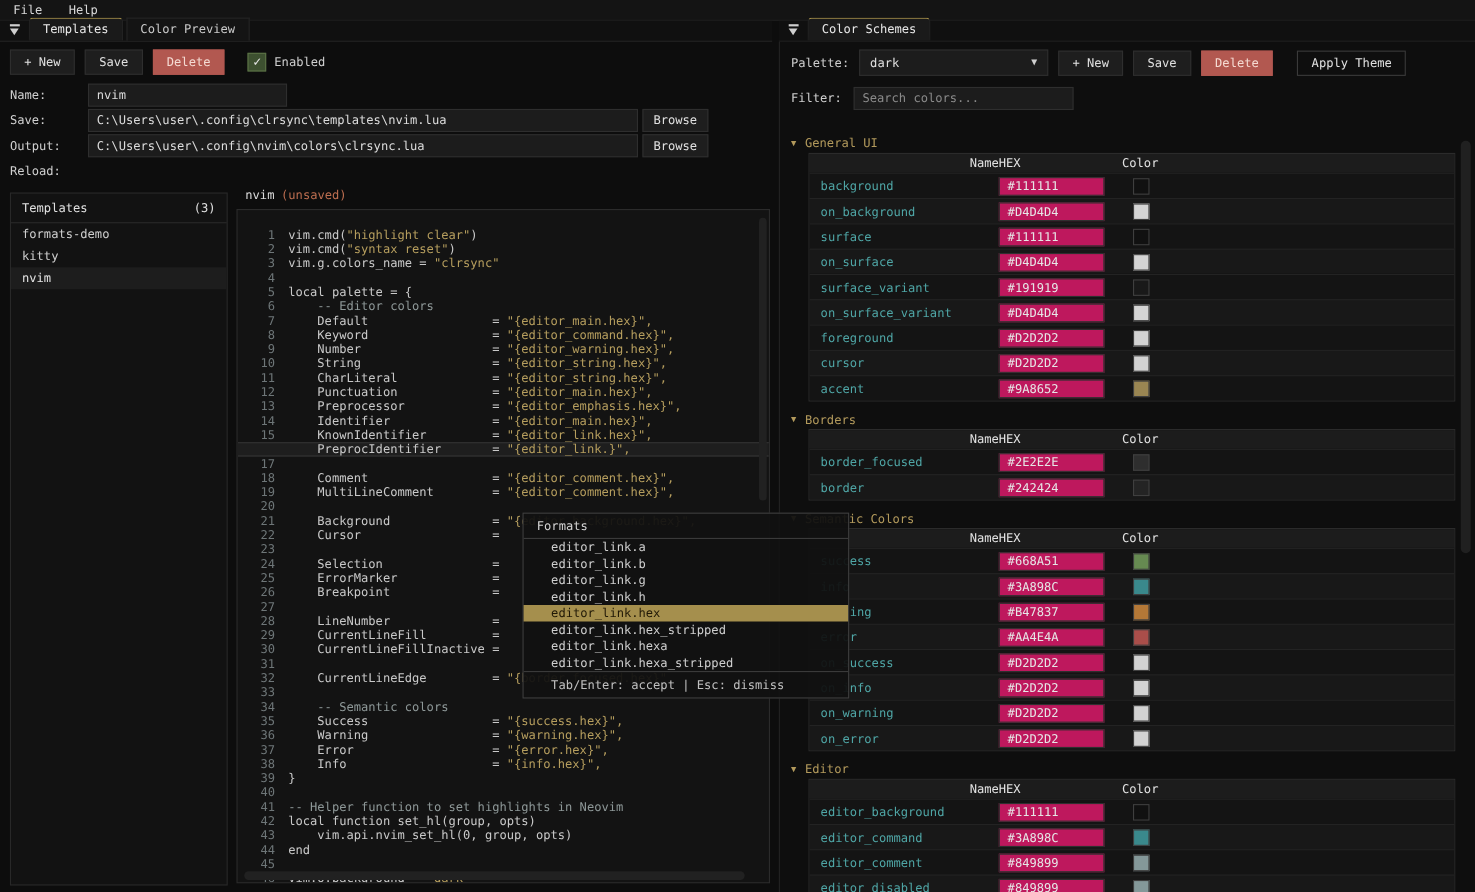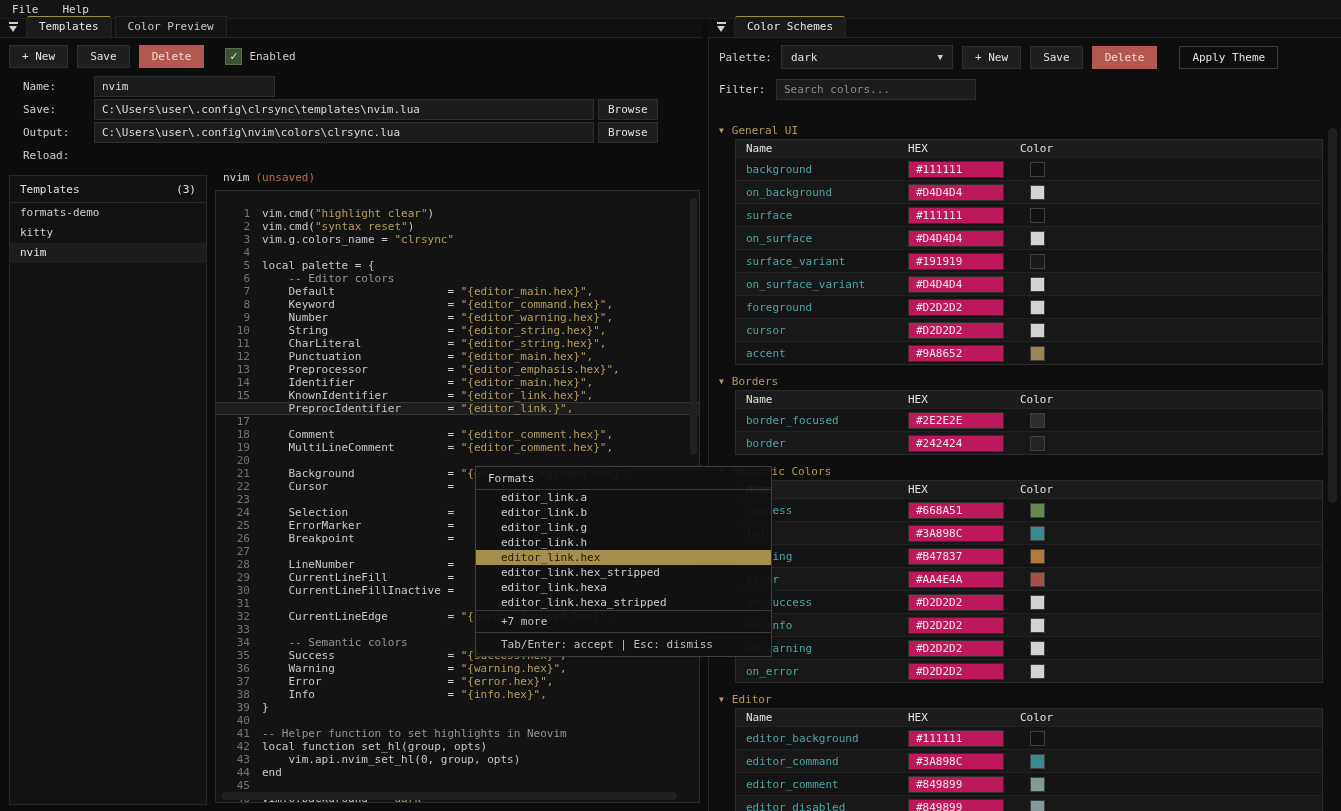--- a/index.html
+++ b/index.html
@@ -30,21 +30,21 @@
   .btn { display:inline-block; background:#1e1e1e; border:1px solid #2e2e2e; color:#e0e0e0;
     padding:4px 12px; font-size:11px; font-family:inherit; }
   .btn.danger { background:#b25850; border-color:#b25850; color:#f5dbd3; }
   .btn.outline { background:transparent; border:1px solid #3a3a3a; }
   
   #left-toolbar { position:absolute; left:9px; top:44px; height:24px; display:flex; align-items:center; }
   #left-toolbar .btn { margin-right:9px; }
   .checkbox { width:17px; height:17px; background:#3d5030; border:1px solid #5a7045;
     display:inline-flex; align-items:center; justify-content:center; color:#e8e8e8; font-size:12px; margin:0 7px 0 12px; }
   
-  .form-row { position:absolute; left:23px; display:flex; align-items:center; height:21px; }
+  .form-row { position:absolute; left:9px; display:flex; align-items:center; height:21px; }
   .form-label { width:71px; color:#cfcfcf; }
   .tinput { background:#1c1c1c; border:1px solid #2e2e2e; color:#dcdcdc;
     font-family:inherit; font-size:11px; padding:3px 7px; height:21px; }
   .tinput::placeholder { color:#8a8a8a; }
   .browse { margin-left:4px; padding:3px 9px; }
   
   #templates-panel { position:absolute; left:9px; top:175px; width:198px; height:630px;
     background:#121212; border:1px solid #282828; }
   #templates-head { display:flex; justify-content:space-between; padding:7px 10px 6px 10px;
     border-bottom:1px solid #2a2a2a; color:#e0e0e0; }
@@ -86,21 +86,21 @@
   #scheme-scroll { position:absolute; left:0; top:72px; width:620px; height:701px; overflow:hidden; }
   .section { margin-left:10px; }
   .section-header { display:flex; align-items:center; color:#b39a5c; height:16px; margin-top:8px; }
   .section-header .tri { font-size:8px; margin-right:8px; color:#b39a5c; }
   .ctable { margin-left:16px; width:588px; border:1px solid #2b2b2b; margin-top:1px; }
   .crow { display:flex; align-items:center; height:23px; border-top:1px solid #232323; position:relative; }
   .crow:first-child { border-top:none; }
   .crow.head { height:17px; background:#1c1c1c; color:#e2e2e2; }
   .crow.odd { background:#181818; } .crow.even { background:#141414; }
   .cname { padding-left:10px; color:#4fa6a6; width:172px; }
-  .crow.head .cname { color:#e2e2e2; }
+  .crow.head .cname { color:#e2e2e2;text-align:right; }
   .chex-box { width:96px; height:17px; background:#be185d; border:1px solid #2f2f2f;
     color:#e6e6e6; line-height:15px; padding-left:7px; margin-right:26px; }
   .chead-hex { width:112px; }
   .cswatch { width:15px; height:15px; border:1px solid #3f3f3f; }
   #right-scrollbar { position:absolute; left:1328px; top:128px; width:9px; height:375px;
     background:#202020; border-radius:5px; }
   .sec1-first { margin-top:12px !important; }
 </style>
 </head>
 <body>
@@ -215,21 +215,20 @@
   <div id="popup-items">
       <div class="popup-item">editor_link.a</div>
       <div class="popup-item">editor_link.b</div>
       <div class="popup-item">editor_link.g</div>
       <div class="popup-item">editor_link.h</div>
       <div class="popup-item selected">editor_link.hex</div>
       <div class="popup-item">editor_link.hex_stripped</div>
       <div class="popup-item">editor_link.hexa</div>
       <div class="popup-item">editor_link.hexa_stripped</div>
     </div>
-  <div id="popup-more">+7 more</div>
   <div id="popup-footer">Tab/Enter: accept | Esc: dismiss</div>
 </div>
 
 <div class="tabbar" id="right-tabbar">
   <span class="collapse-icon"></span>
   <span class="tab active">Color Schemes</span>
 </div>
 
 <div id="right-pane">
   <div id="palette-row">

